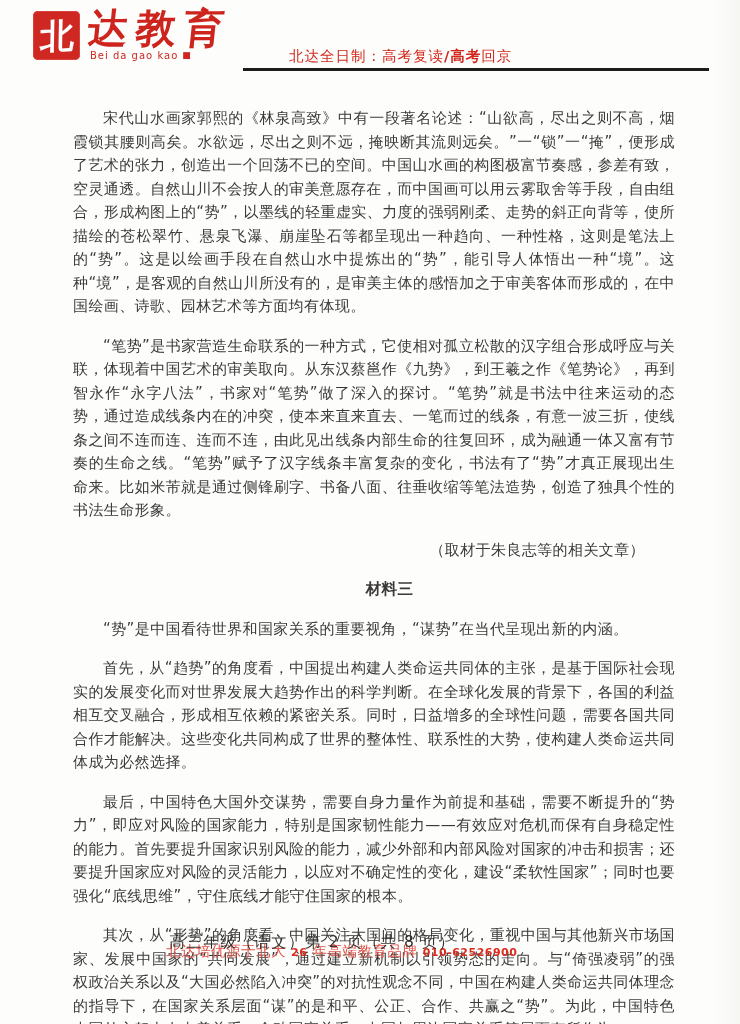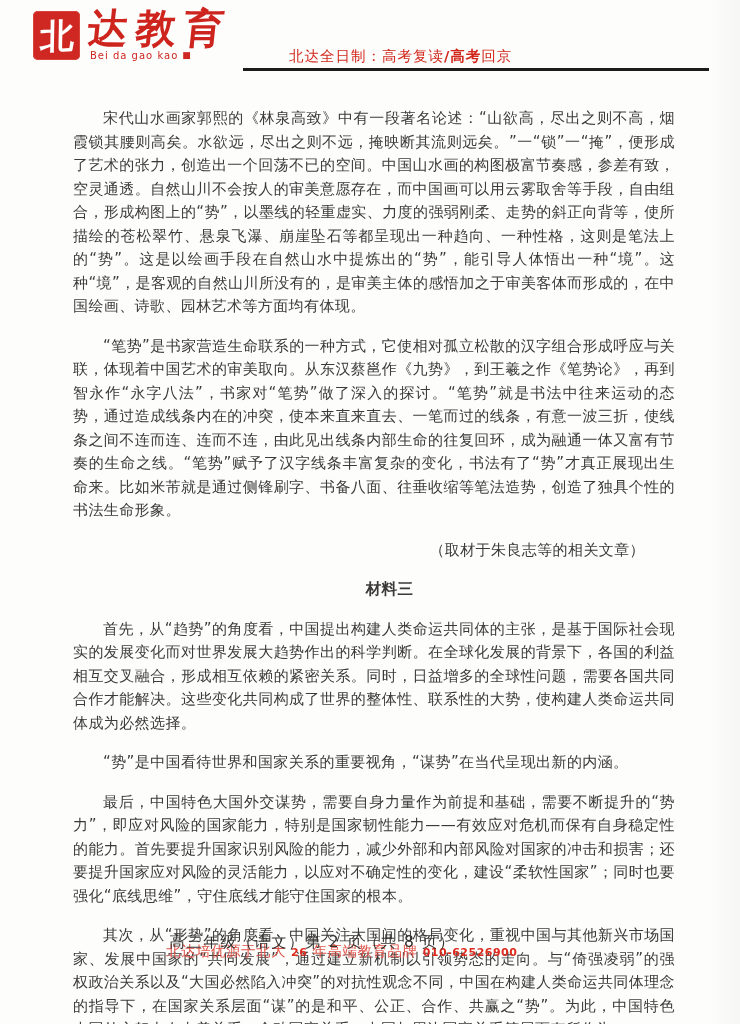--- a/index.html
+++ b/index.html
@@ -113,22 +113,22 @@
       <span>北达全日制：高考复读</span><span class="bold">/高考</span><span>回京</span>
     </div>
     <div class="header-rule"></div>
   </div>
 
   <div class="main">
     <p>宋代山水画家郭熙的《林泉高致》中有一段著名论述：“山欲高，尽出之则不高，烟霞锁其腰则高矣。水欲远，尽出之则不远，掩映断其流则远矣。”一“锁”一“掩”，便形成了艺术的张力，创造出一个回荡不已的空间。中国山水画的构图极富节奏感，参差有致，空灵通透。自然山川不会按人的审美意愿存在，而中国画可以用云雾取舍等手段，自由组合，形成构图上的“势”，以墨线的轻重虚实、力度的强弱刚柔、走势的斜正向背等，使所描绘的苍松翠竹、悬泉飞瀑、崩崖坠石等都呈现出一种趋向、一种性格，这则是笔法上的“势”。这是以绘画手段在自然山水中提炼出的“势”，能引导人体悟出一种“境”。这种“境”，是客观的自然山川所没有的，是审美主体的感悟加之于审美客体而形成的，在中国绘画、诗歌、园林艺术等方面均有体现。</p>
     <p>“笔势”是书家营造生命联系的一种方式，它使相对孤立松散的汉字组合形成呼应与关联，体现着中国艺术的审美取向。从东汉蔡邕作《九势》，到王羲之作《笔势论》，再到智永作“永字八法”，书家对“笔势”做了深入的探讨。“笔势”就是书法中往来运动的态势，通过造成线条内在的冲突，使本来直来直去、一笔而过的线条，有意一波三折，使线条之间不连而连、连而不连，由此见出线条内部生命的往复回环，成为融通一体又富有节奏的生命之线。“笔势”赋予了汉字线条丰富复杂的变化，书法有了“势”才真正展现出生命来。比如米芾就是通过侧锋刷字、书备八面、往垂收缩等笔法造势，创造了独具个性的书法生命形象。</p>
     <p class="attribution">（取材于朱良志等的相关文章）</p>
     <p class="section-title">材料三</p>
+    <p>“势”是中国看待世界和国家关系的重要视角，“谋势”在当代呈现出新的内涵。</p>
     <p>首先，从“趋势”的角度看，中国提出构建人类命运共同体的主张，是基于国际社会现实的发展变化而对世界发展大趋势作出的科学判断。在全球化发展的背景下，各国的利益相互交叉融合，形成相互依赖的紧密关系。同时，日益增多的全球性问题，需要各国共同合作才能解决。这些变化共同构成了世界的整体性、联系性的大势，使构建人类命运共同体成为必然选择。</p>
-    <p>“势”是中国看待世界和国家关系的重要视角，“谋势”在当代呈现出新的内涵。</p>
     <p>最后，中国特色大国外交谋势，需要自身力量作为前提和基础，需要不断提升的“势力”，即应对风险的国家能力，特别是国家韧性能力——有效应对危机而保有自身稳定性的能力。首先要提升国家识别风险的能力，减少外部和内部风险对国家的冲击和损害；还要提升国家应对风险的灵活能力，以应对不确定性的变化，建设“柔软性国家”；同时也要强化“底线思维”，守住底线才能守住国家的根本。</p>
     <p>其次，从“形势”的角度看，中国关注大国间的格局变化，重视中国与其他新兴市场国家、发展中国家的“共同发展”，通过建立新机制以引领势态的走向。与“倚强凌弱”的强权政治关系以及“大国必然陷入冲突”的对抗性观念不同，中国在构建人类命运共同体理念的指导下，在国家关系层面“谋”的是和平、公正、合作、共赢之“势”。为此，中国特色大国外交努力在中美关系、金砖国家关系、中国与周边国家关系等层面有所作为。</p>
     <p class="attribution attribution-2">（取材于刘雪莲的文章）</p>
   </div>
 
   <div class="footer">
     <div class="page-label">高三年级（语文）第 2 页（共 8 页）</div>
     <div class="brand-line">
       <span>北达培优源于北大 </span><span class="bold">26</span><span> 年高端教育品牌 </span><span class="bold">010-62526900</span>
     </div>

